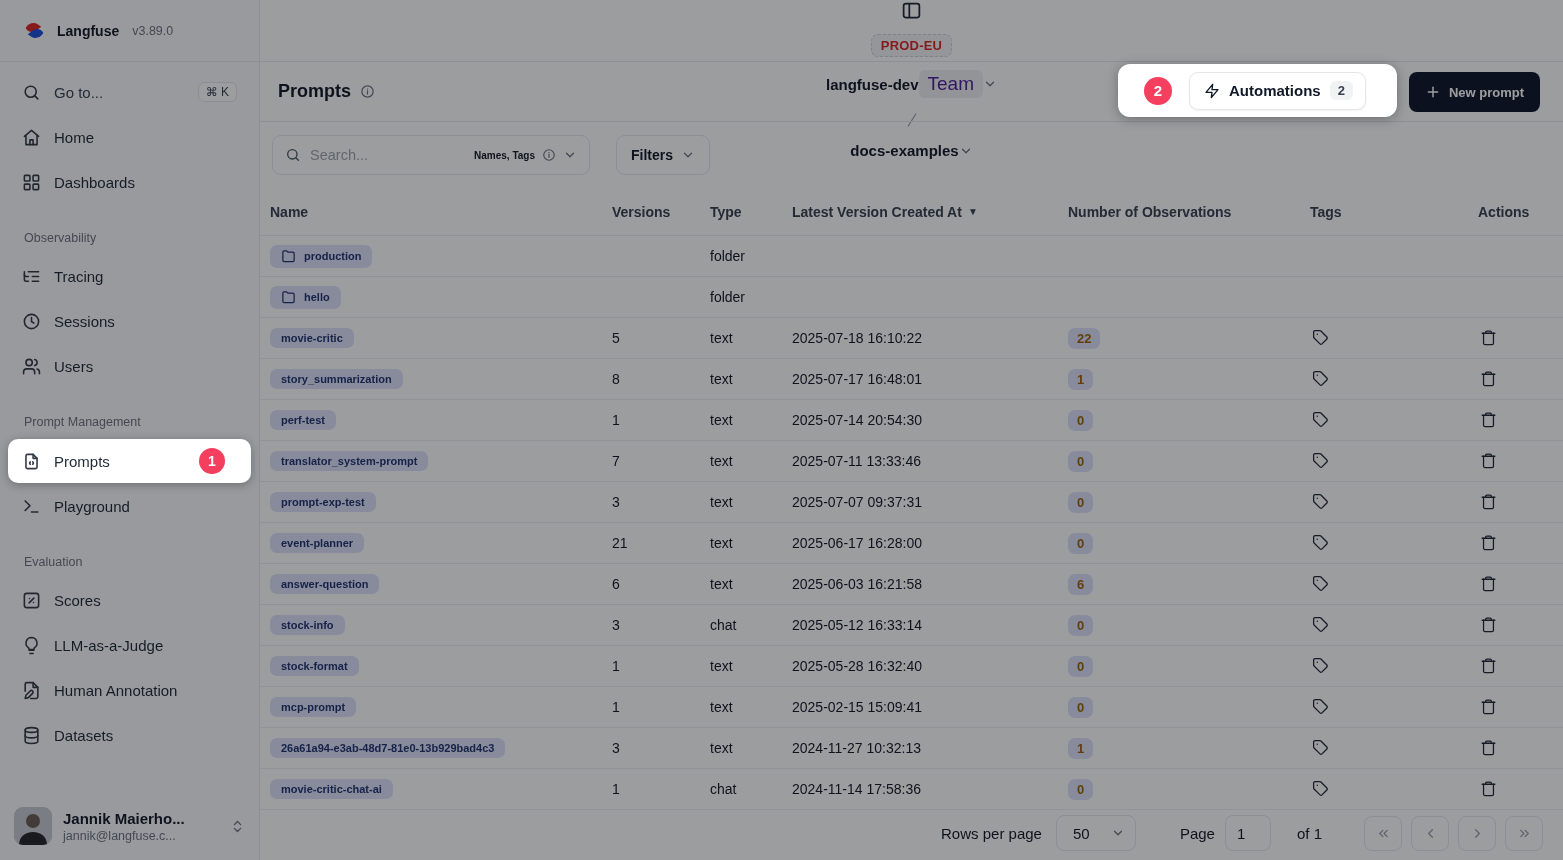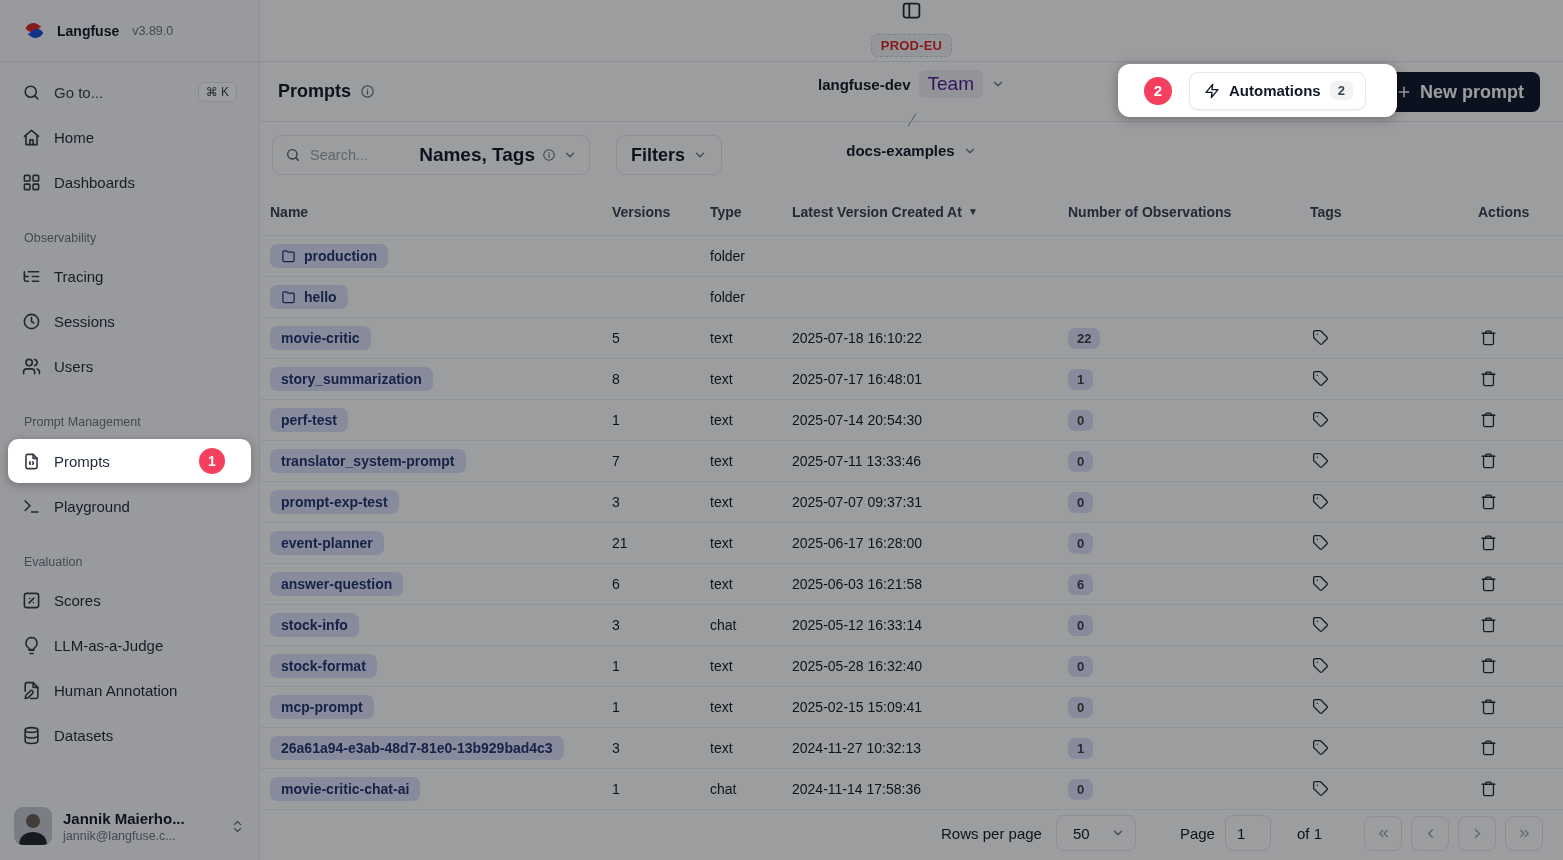--- a/index.html
+++ b/index.html
@@ -43,66 +43,66 @@
   .main { position:absolute; left:260px; top:0; right:0; bottom:0; background:#fff; }
   .topbar { height:62px; border-bottom:1px solid #e6e8ec; display:flex; align-items:center;
     gap:13px; padding:0 18px;flex-direction:column; }
   .panel-toggle { color:#1f2937; cursor:pointer; }
   .env { border:1px dashed #cdd0d5; background:#f4f4f5; color:#dc2626; font-size:13px;
     font-weight:600; border-radius:7px; padding:3px 9px; letter-spacing:.2px; }
   .org { font-size:15px; font-weight:600; }
   .pill { background:#f0f1f3; border-radius:6px; padding:3px 9px; font-size:19px; color:#4c1d95; }
   .chev { color:#6b7280; }
   .slash { color:#9ca3af; }
-  .crumb-btn { display:flex; align-items:center; gap:8px; cursor:pointer; }
+  .crumb-btn { display:flex; align-items:center; cursor:pointer; }
 
   .titlerow { height:60px; border-bottom:1px solid #e6e8ec; display:flex; align-items:center;
     gap:9px; padding:0 18px; position:relative; }
   .ptitle { font-size:18px; font-weight:700; }
   .info { color:#6b7280; }
   .new-btn { position:absolute; right:23px; top:10px; height:40px; padding:0 16px;
-    background:#0f172a; color:#fff; border:none; border-radius:8px; font-size:18px;
+    background:#0f172a; color:#fff; border:none; border-radius:8px; font-size:13px;
     font-weight:600; display:flex; align-items:center; gap:8px; font-family:inherit; cursor:pointer; }
 
   .auto-spot { position:absolute; left:858px; top:64px; width:279px; height:53px;
     background:#fff; border-radius:12px; z-index:60; display:flex; align-items:center;
     box-shadow:0 2px 12px rgba(0,0,0,.3); }
   .auto-spot .callout { width:28px; height:28px; margin-left:26px; font-size:15px; }
   .auto-btn { margin-left:17px; height:38px; padding:0 12px 0 14px; background:#fff;
     border:1px solid #e4e6ea; border-radius:9px; display:flex; align-items:center; gap:9px;
     font-size:15px; font-weight:600; color:#111827; font-family:inherit; cursor:pointer;
     box-shadow:0 1px 2px rgba(0,0,0,.06); }
   .auto-btn .count { background:#f1f2f4; border-radius:6px; padding:2px 8px; font-size:13px;
     font-weight:600; color:#374151; }
 
   .filterrow { height:66px; display:flex; align-items:center; padding:0 12px; gap:26px; }
   .searchbox { width:318px; height:40px; border:1px solid #e4e6ea; border-radius:9px;
     display:flex; align-items:center; gap:9px; padding:0 12px; background:#fff; }
   .searchbox input { border:none; outline:none; flex:1; min-width:0; font-size:14.5px;
     font-family:inherit; color:#111827; background:transparent; }
   .searchbox input::placeholder { color:#9ca3af; }
-  .scope { display:flex; align-items:center; gap:7px; font-size:19px; font-weight:600;
+  .scope { display:flex; align-items:center; gap:7px; font-size:10px; font-weight:600;
     color:#111827; white-space:nowrap; cursor:pointer; }
   .filters-btn { height:40px; padding:0 14px; border:1px solid #e4e6ea; background:#fff;
-    border-radius:9px; display:flex; align-items:center; gap:8px; font-size:18px;
+    border-radius:9px; display:flex; align-items:center; gap:8px; font-size:14px;
     font-weight:600; color:#111827; font-family:inherit; cursor:pointer; }
 
   .thead, .trow { display:grid; grid-template-columns:342px 98px 82px 276px 242px 160px 1fr;
     align-items:center; }
   .thead { height:47px; font-size:14px; font-weight:600; color:#374151; }
   .th { padding-left:10px; cursor:pointer; display:flex; align-items:center; gap:6px; }
   .sortarrow { font-size:10px; color:#374151; }
   .tbody { border-bottom:1px solid #eceef2; }
   .trow { height:41px; border-top:1px solid #eceef2; font-size:14px; color:#111827; cursor:pointer; }
   .td { padding-left:10px; white-space:nowrap; overflow:hidden; }
   .name-pill { display:inline-flex; align-items:center; gap:8px; background:#dde2fb;
-    color:#22336e; border-radius:7px; padding:4px 11px; font-size:14px; font-weight:600;
+    color:#22336e; border-radius:7px; padding:4px 11px; font-size:11px; font-weight:600;
     max-width:326px; cursor:pointer; }
   .name-pill svg { width:15px; height:15px; flex:none; }
-  .obs-badge { display:inline-block; background:#dde2fb; color:#404040; border-radius:7px;
+  .obs-badge { display:inline-block; background:#dde2fb; color:#a16207; border-radius:7px;
     padding:3px 9px; font-size:13px; font-weight:700; }
   .td-actions { padding-left:18px; }
   .icon-btn { background:none; border:none; color:#1f2937; padding:2px; cursor:pointer; }
 
   .pagination { position:absolute; left:0; right:0; bottom:0; height:54px; display:flex;
     align-items:center; justify-content:flex-end; padding-right:20px; font-size:15px; }
   .select { width:80px; height:36px; border:1px solid #e4e6ea; border-radius:8px;
     display:flex; align-items:center; justify-content:space-between; padding:0 10px 0 16px;
     margin:0 44px 0 14px; cursor:pointer; background:#fff; }
   .pageinput { width:46px; height:36px; border:1px solid #e4e6ea; border-radius:8px;

